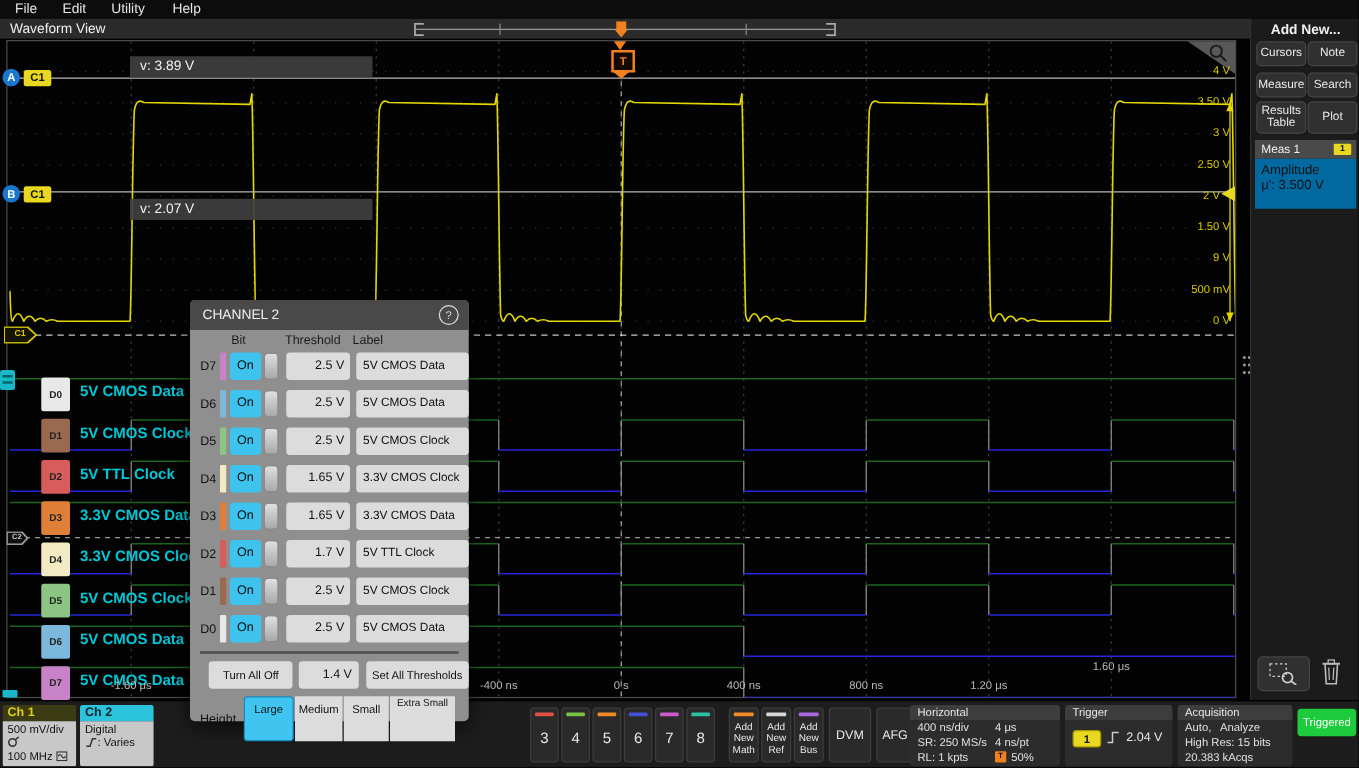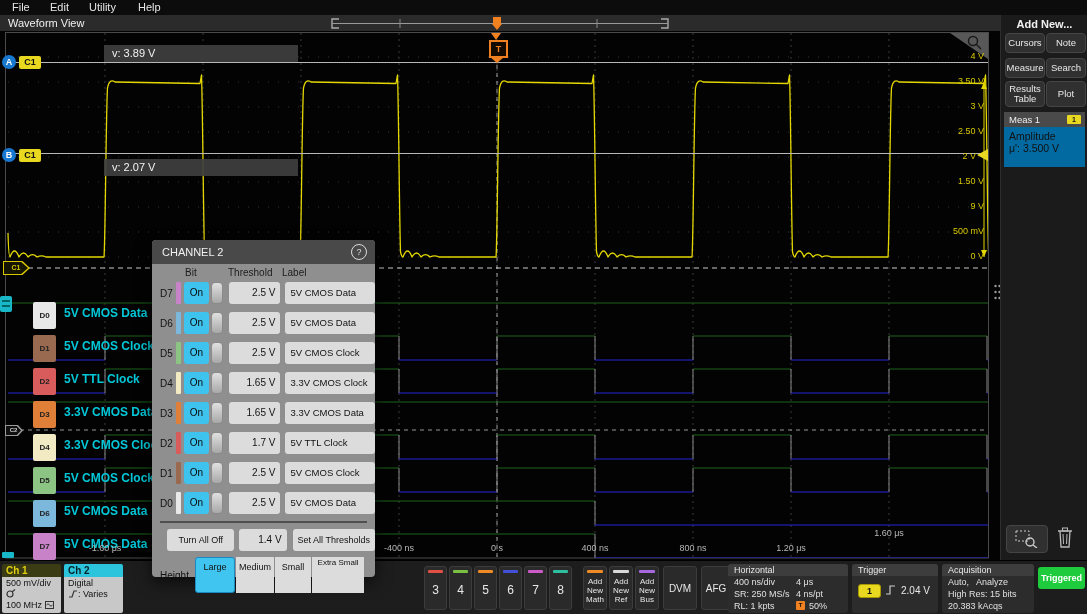--- a/index.html
+++ b/index.html
@@ -56,21 +56,21 @@
   .numbtn .stripe{position:absolute;left:3px;right:3px;top:3px;height:3px;border-radius:1px;}
   .numbtn .num{position:absolute;left:0;right:0;top:16px;text-align:center;font-size:12px;color:#e8e8e8;}
   .addnew{position:absolute;top:5px;width:24px;height:44px;background:#2a2a2a;border:1px solid #3c3c3c;border-radius:3px;box-sizing:border-box;}
   .addnew .txt{position:absolute;left:0;right:0;top:10px;text-align:center;font-size:8px;line-height:9px;color:#e8e8e8;}
   .fnbtn{position:absolute;top:5px;height:44px;background:#2a2a2a;border:1px solid #3c3c3c;border-radius:3px;box-sizing:border-box;
          color:#e8e8e8;font-size:10px;display:flex;align-items:center;justify-content:center;}
   .panel{position:absolute;top:3px;height:49px;background:#2c2c2c;border-radius:3px;overflow:hidden;}
   .panel .ptitle{height:12px;background:#3d3d3d;color:#e8e8e8;font-size:9px;line-height:12px;padding-left:6px;}
   .prow{font-size:9px;color:#e0e0e0;line-height:12px;position:relative;padding-left:6px;white-space:pre;}
   .triggered{position:absolute;left:1038px;top:6px;width:47px;height:22px;background:#1ecb3c;border-radius:3px;
-             color:#fff;font-size:9px;font-weight:bold;text-align:center;line-height:22px;}
+             color:#fff;font-size:9px;font-weight:normal;text-align:center;line-height:22px;}
   .tflag-box{position:absolute;left:489px;top:40px;width:15px;height:14px;background:#140a00;border:2px solid #f08020;
              color:#f08020;font-size:9px;font-weight:bold;text-align:center;line-height:14px;z-index:3;}
   .tripoint{width:0;height:0;}
   .pent{clip-path:polygon(0 0,72% 0,100% 50%,72% 100%,0 100%);}
 </style>
 </head>
 <body>
 
 <div id="root">
 

